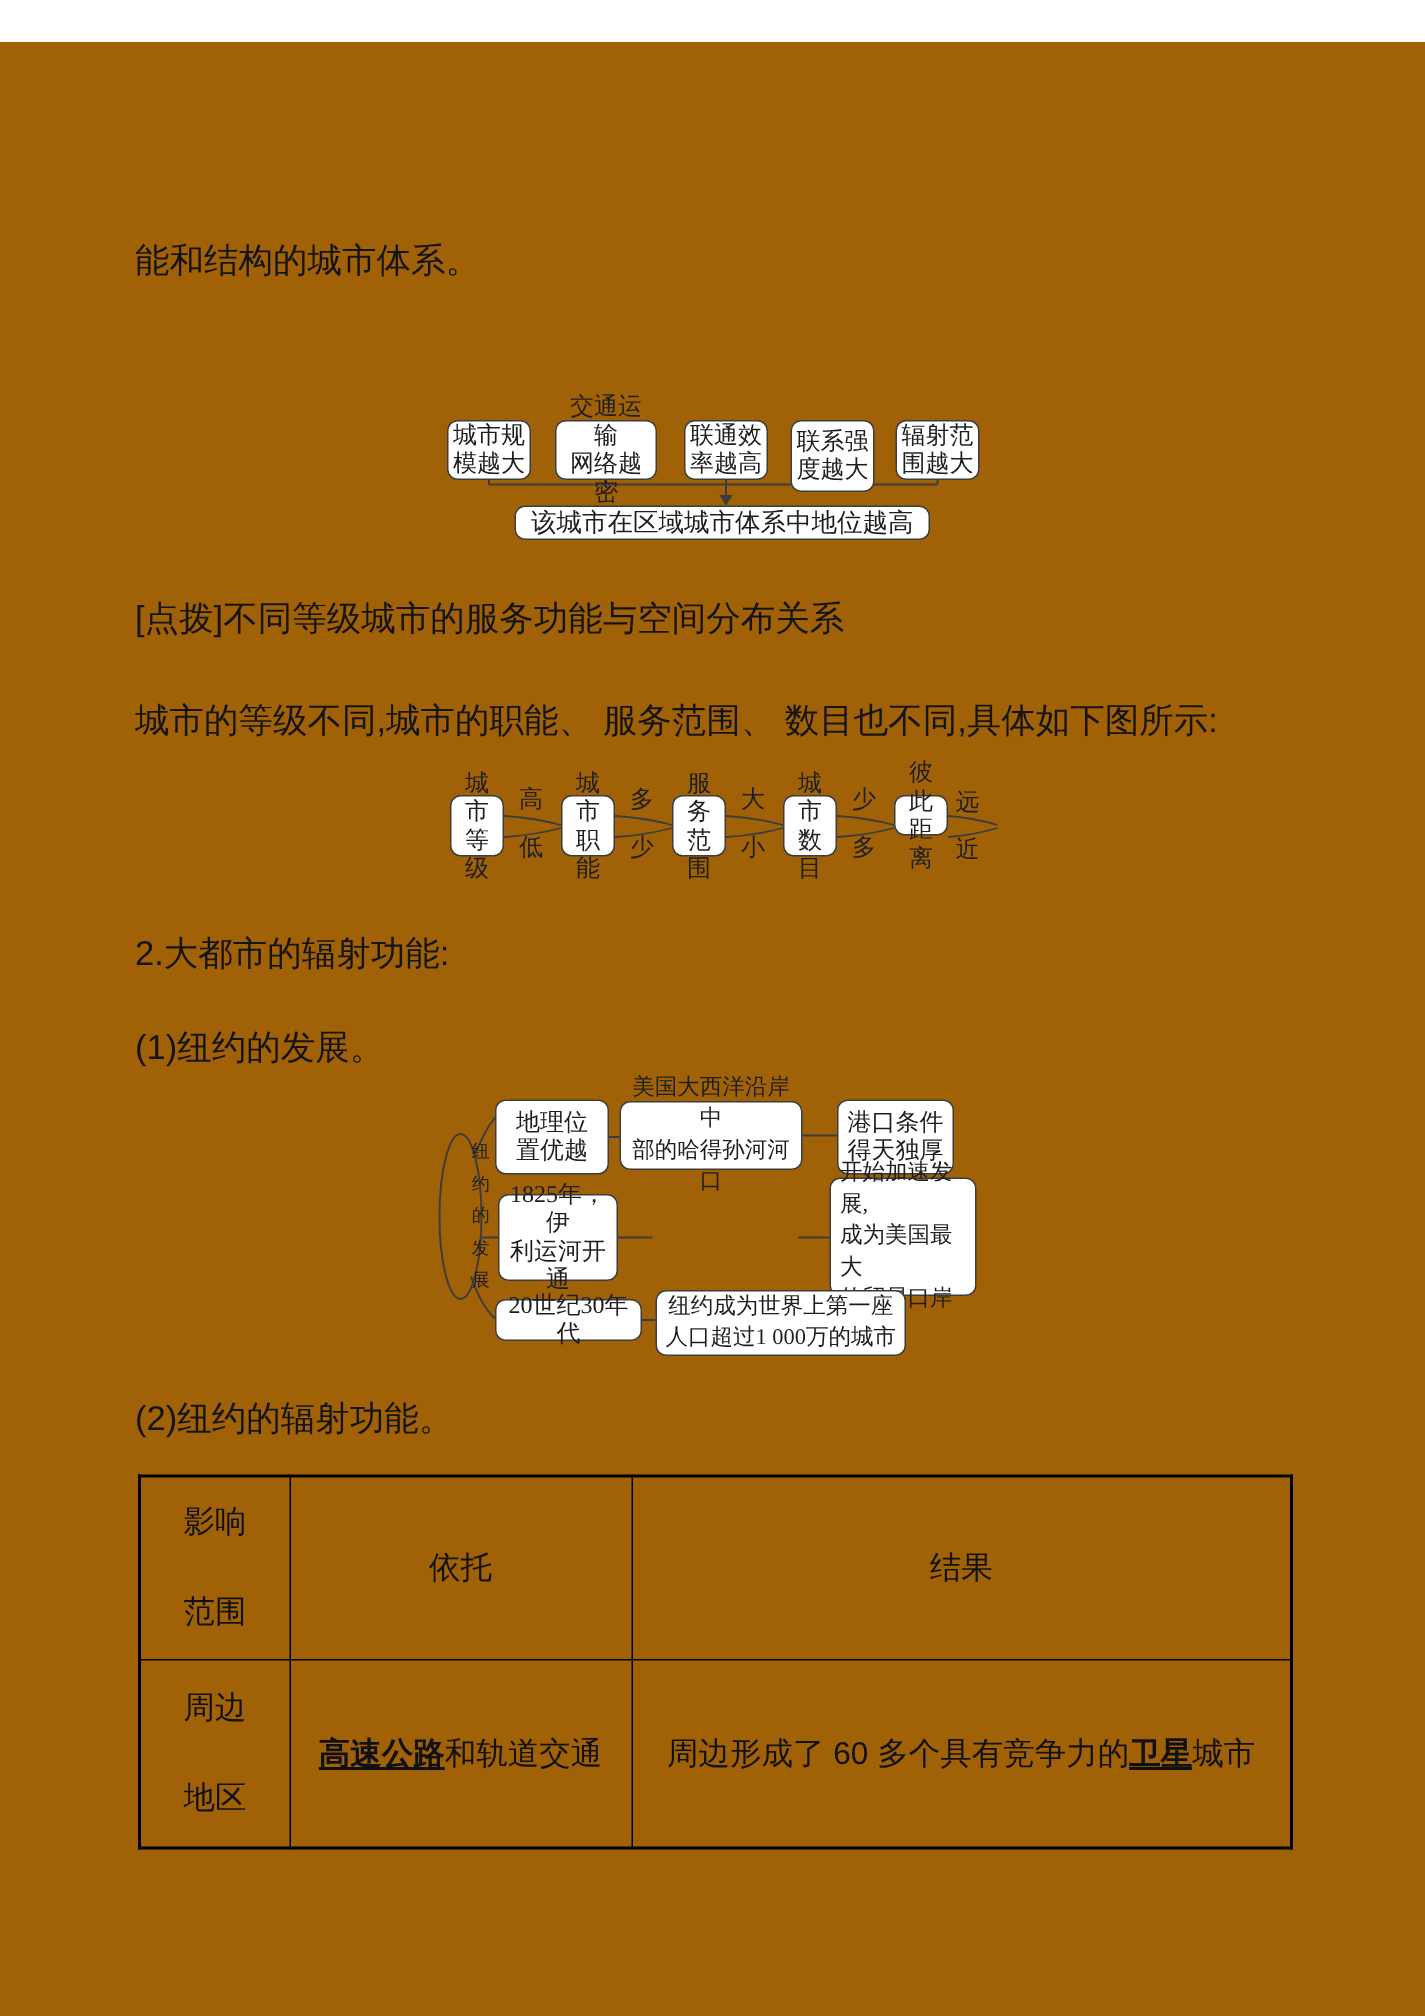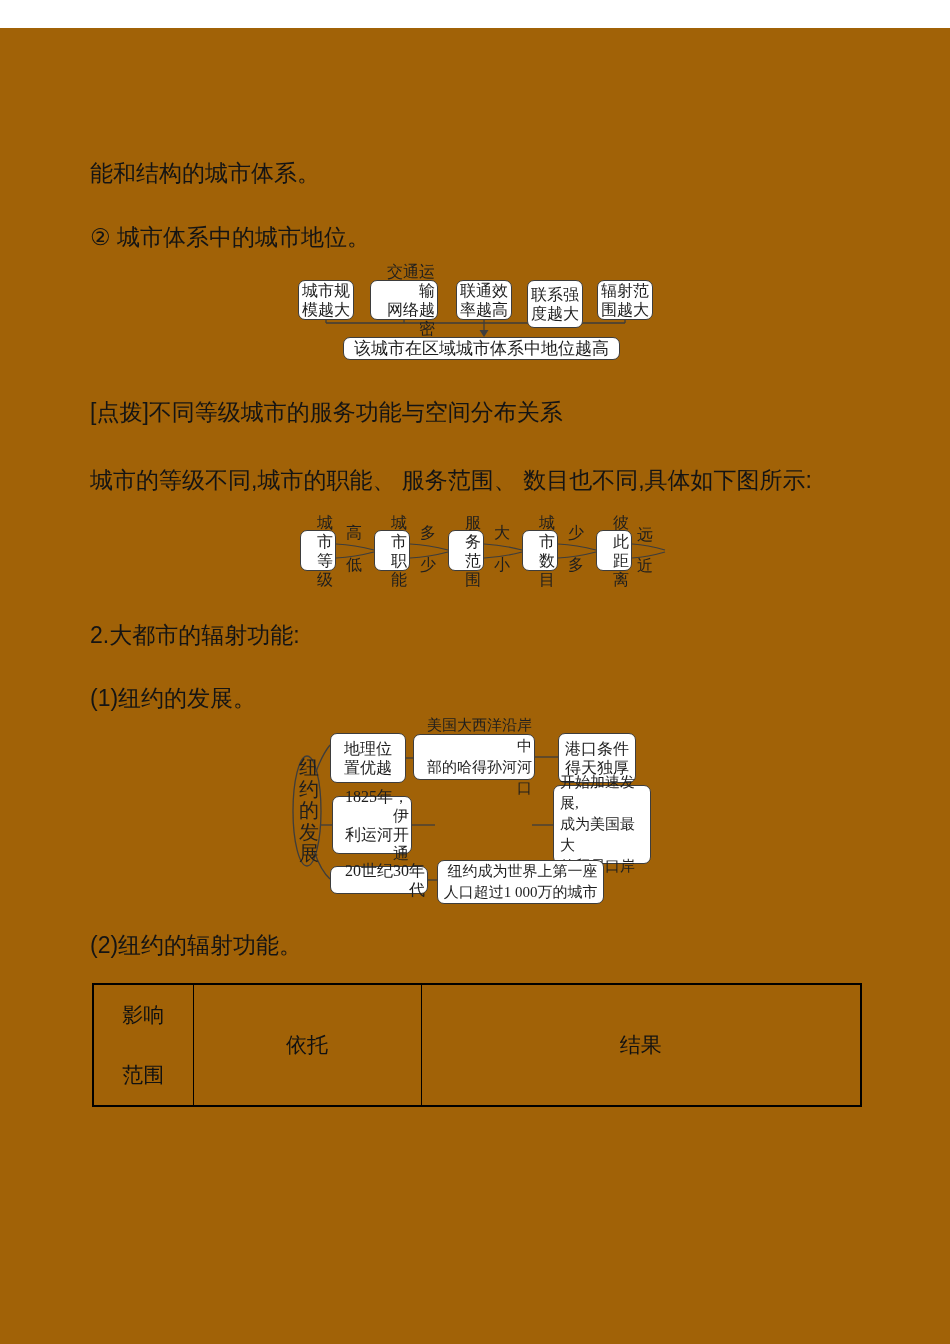--- a/index.html
+++ b/index.html
@@ -2,29 +2,29 @@
 <html><head>
 <meta charset="utf-8">
 <style>
   html,body{margin:0;padding:0;background:#fff;}
   .page{position:relative;width:950px;height:1344px;background:#a16207;overflow:hidden;
         font-family:"Liberation Sans","DejaVu Sans",sans-serif;color:#141414;margin-top:28px;}
   .para{position:absolute;left:90px;font-size:23px;line-height:30px;white-space:nowrap;}
   .conn{position:absolute;left:0;top:0;pointer-events:none;}
   
   .dbox{position:absolute;box-sizing:border-box;border:1.3px solid #3d3d3d;border-radius:7px;
-        background:#fff;display:flex;align-items:center;justify-content:center;text-align:right;
+        background:#fff;display:flex;align-items:center;justify-content:center;text-align:center;
         white-space:pre-line;font-family:"Liberation Serif","DejaVu Serif",serif;
         font-size:16px;line-height:19px;color:#1e1e1e;padding:1px 2px;}
   .small{font-size:15px;line-height:21px;}
   .tl{justify-content:flex-start;text-align:left;padding-left:6px;}
   .dlabel{position:absolute;font-family:"Liberation Serif","DejaVu Serif",serif;
           font-size:16px;color:#1e1e1e;white-space:nowrap;}
-  .vroot{position:absolute;left:299px;top:729px;width:17px;font-family:"Liberation Serif","DejaVu Serif",serif;
-         font-size:20px;line-height:21.5px;color:#1e1e1e;word-break:break-all;text-align:center;}
+  .vroot{position:absolute;left:312px;top:729px;width:17px;font-family:"Liberation Serif","DejaVu Serif",serif;
+         font-size:12px;line-height:21.5px;color:#1e1e1e;word-break:break-all;text-align:center;}
   
   .ny-table{position:absolute;left:92px;top:955px;border-collapse:collapse;table-layout:fixed;
             font-size:21px;color:#111;}
   .ny-table td,.ny-table th{border:1.5px solid #000;font-weight:400;text-align:center;
             vertical-align:middle;padding:0;}
   .ny-table{border:2px solid #000;}
   .stack{white-space:pre-line;line-height:60px;display:inline-block;}
   .result-cell{text-align:left;padding-left:10px;}
   .bu{font-weight:bold;text-decoration:underline;}
 </style>
@@ -54,21 +54,20 @@
       <path d="M314,823 Q321,843 330,851"></path>
       <path d="M406,730 L413,730"></path>
       <path d="M535,729 L558,729"></path>
       <path d="M412,797 L435,797"></path>
       <path d="M532,797 L553,797"></path>
       <path d="M428,852 L437,852"></path>
     </g>
   </svg>
 
   <div class="para" style="top:130px;">能和结构的城市体系。</div>
-  <div class="para" style="top:194px;">② 城市体系中的城市地位。</div>
   <div class="para" style="top:369px;text-align:right;">[点拨]不同等级城市的服务功能与空间分布关系</div>
   <div class="para" style="top:437px;">城市的等级不同,城市的职能、 服务范围、 数目也不同,具体如下图所示:</div>
   <div class="para" style="top:592px;">2.大都市的辐射功能:</div>
   <div class="para" style="top:655px;">(1)纽约的发展。</div>
   <div class="para" style="top:902px;">(2)纽约的辐射功能。</div>
 
   <div class="dbox" style="left:298px;top:252px;width:56px;height:40px;">城市规
 模越大</div>
   <div class="dbox" style="left:370px;top:252px;width:68px;height:40px;">交通运输
 网络越密</div>
@@ -81,21 +80,21 @@
   <div class="dbox" style="left:343px;top:309px;width:277px;height:23px;font-size:17px;line-height:21px;">该城市在区域城市体系中地位越高</div>
 
   <div class="dbox" style="left:300px;top:502px;width:36px;height:41px;">城市
 等级</div>
   <div class="dbox" style="left:374px;top:502px;width:36px;height:41px;">城市
 职能</div>
   <div class="dbox" style="left:448px;top:502px;width:36px;height:41px;">服务
 范围</div>
   <div class="dbox" style="left:522px;top:502px;width:36px;height:41px;">城市
 数目</div>
-  <div class="dbox" style="left:596px;top:502px;width:36px;height:41px;">彼此
+  <div class="dbox" style="left:596px;top:502px;width:36px;height:27px;">彼此
 距离</div>
   <div class="dlabel" style="left:346px;top:495px;">高</div>
   <div class="dlabel" style="left:346px;top:527px;">低</div>
   <div class="dlabel" style="left:420px;top:495px;">多</div>
   <div class="dlabel" style="left:420px;top:527px;">少</div>
   <div class="dlabel" style="left:494px;top:495px;">大</div>
   <div class="dlabel" style="left:494px;top:527px;">小</div>
   <div class="dlabel" style="left:568px;top:495px;">少</div>
   <div class="dlabel" style="left:568px;top:527px;">多</div>
   <div class="dlabel" style="left:637px;top:497px;">远</div>
@@ -123,16 +122,22 @@
         <col style="width:228px">
         <col style="width:440px">
     </colgroup>
     <tbody>
       <tr style="height:122px;">
         <th><span class="stack">影响
 范围</span></th>
         <th><span>依托</span></th>
         <th><span>结果</span></th>
       </tr>
+      <tr style="height:126px;">
+        <td><span class="stack">周边
+地区</span></td>
+        <td><span class="bu">高速公路</span><span>和轨道交通</span></td>
+        <td class="result-cell"><span>周边形成了 60 多个具有竞争力的</span><span class="bu">卫星</span><span>城市</span></td>
+      </tr>
     </tbody>
   </table>
 
 </div>
 
 </body></html>

